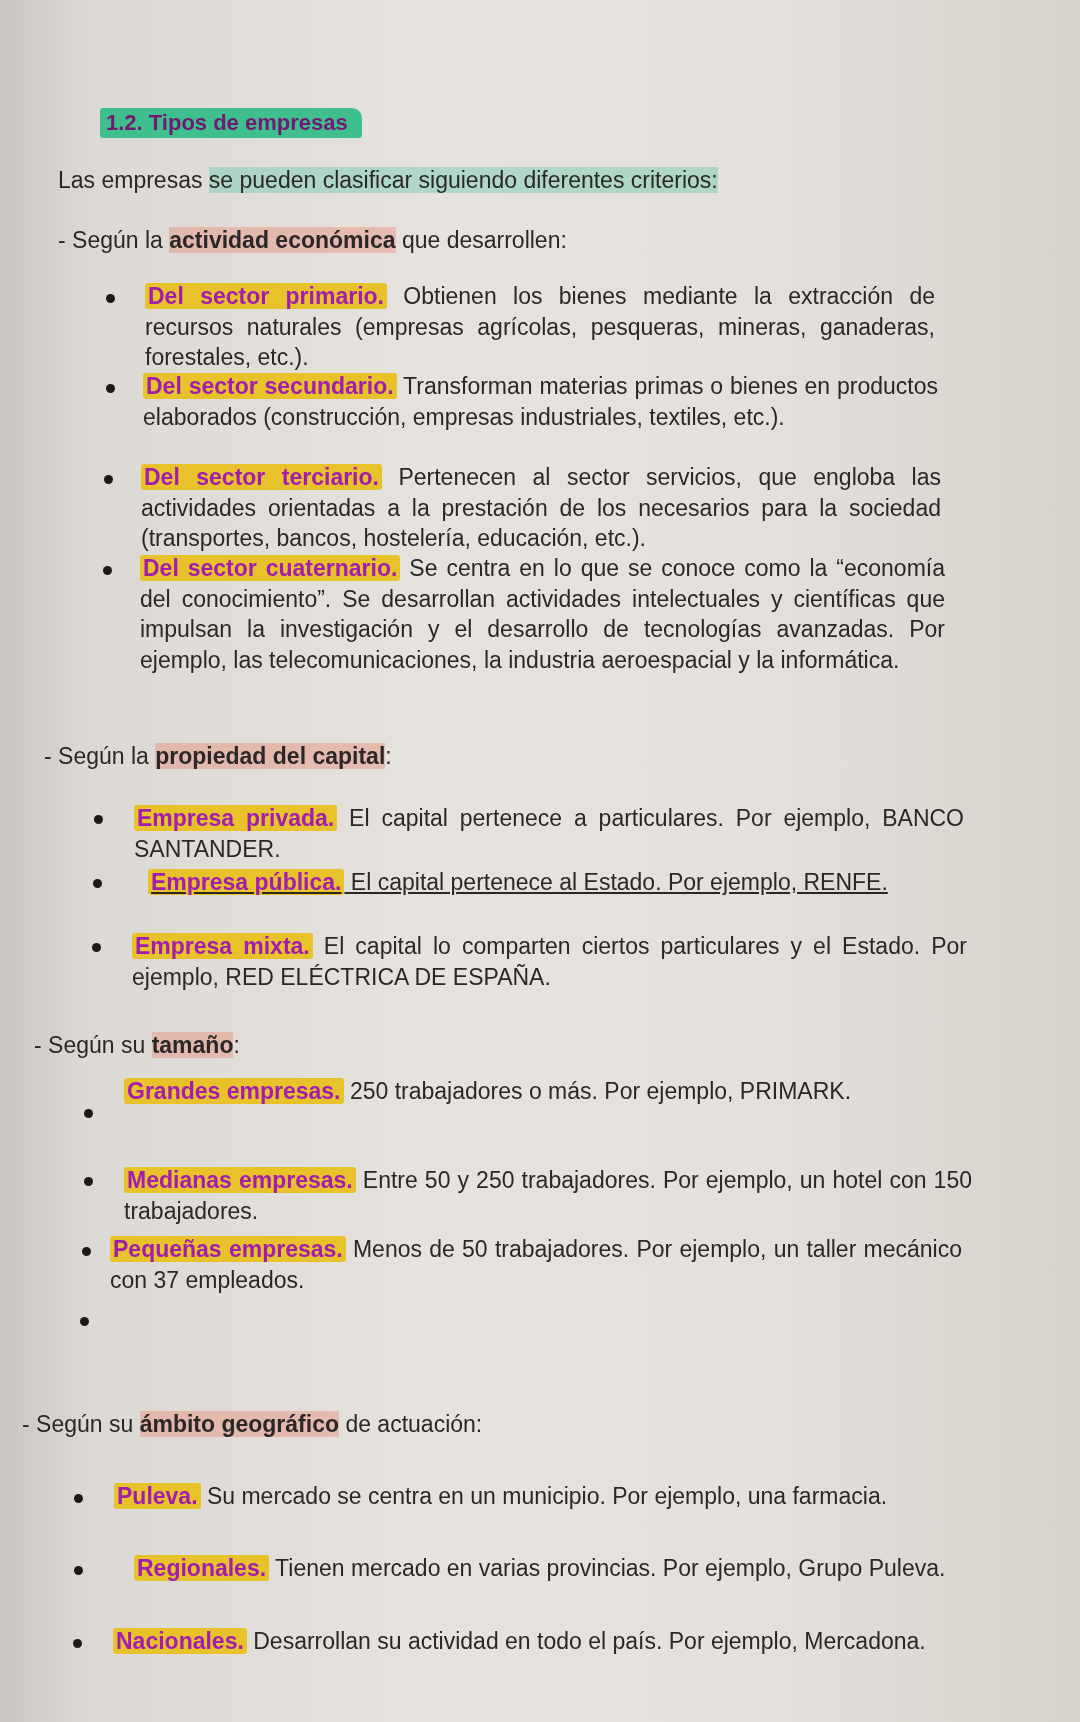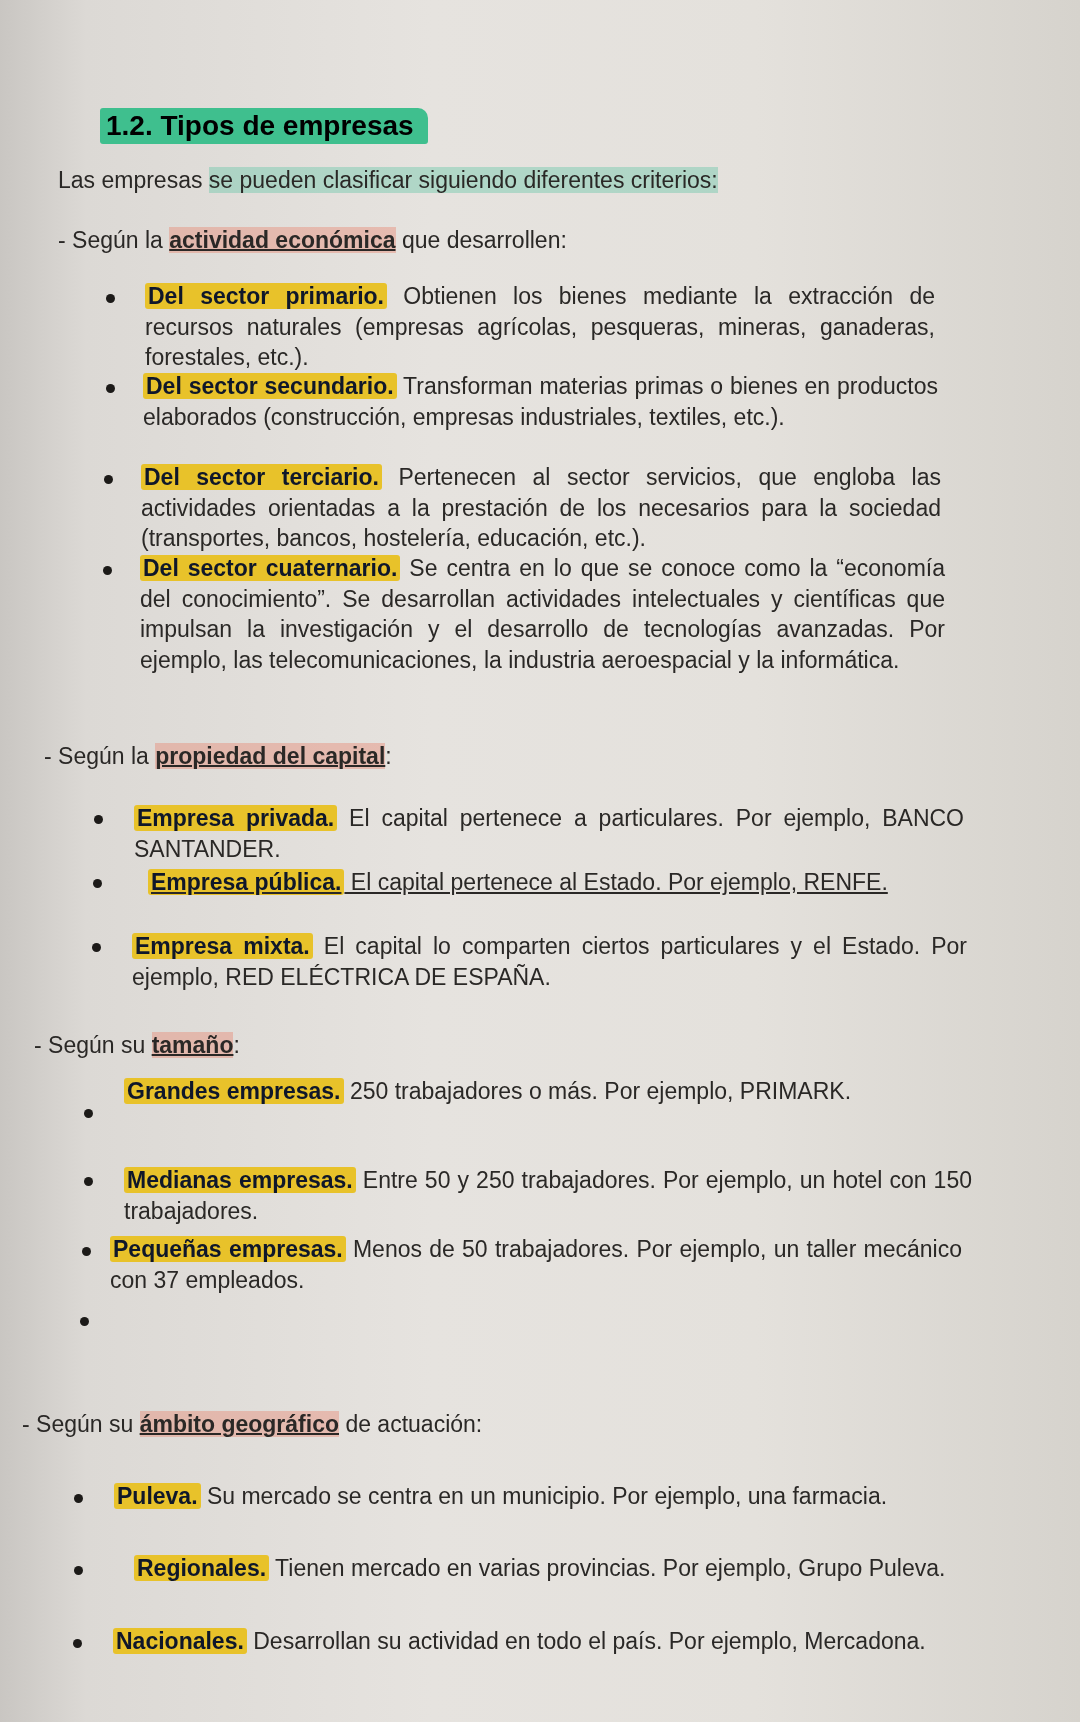--- a/index.html
+++ b/index.html
@@ -6,30 +6,30 @@
   body {
     width: 1080px; height: 1722px; overflow: hidden;
     background: linear-gradient(90deg, #c9c6c2 0%, #dcd9d5 8%, #e6e3df 40%, #e4e1dc 70%, #d6d3cd 100%);
     font-family: "Liberation Sans", sans-serif;
     color: #2a2826;
     position: relative;
   }
   .page { position: absolute; left: 0; top: 0; width: 1080px; height: 1722px; }
   .abs { position: absolute; white-space: nowrap; }
   .title {
-    left: 100px; top: 108px; font-size: 28px; font-weight: bold; color: #000000;
+    left: 100px; top: 108px; font-size: 22px; font-weight: bold; color: #701a75;
     background: #3fbf8e; padding: 2px 14px 2px 6px; border-radius: 3px 10px 3px 3px;
   }
   .intro { left: 58px; top: 167px; font-size: 23px; }
   .hl-green { background: rgba(110, 200, 170, 0.45); }
   .crit { font-size: 23px; }
-  .crit .key { font-weight: bold; text-decoration: underline; text-decoration-thickness: 2px; background: rgba(230, 140, 120, 0.45); }
+  .crit .key { font-weight: bold; text-decoration-thickness: 2px; background: rgba(230, 140, 120, 0.45); }
   .item { font-size: 23px; line-height: 30.5px; white-space: normal; text-align: justify; }
   .bullet { position: absolute; width: 9px; height: 9px; border-radius: 50%; background: #1c1a18; }
-  .hl-y { background: #e8c22a; font-weight: bold; color: #0f172a; padding: 0 3px; border-radius: 3px; }
+  .hl-y { background: #e8c22a; font-weight: bold; color: #a21caf; padding: 0 3px; border-radius: 3px; }
 </style>
 </head>
 <body>
 
 <div class="page">
 
   <div class="abs title">1.2. Tipos de empresas</div>
 
   <div class="abs intro">
     <span>Las empresas </span><span class="hl-green">se pueden clasificar siguiendo diferentes criterios:</span>

